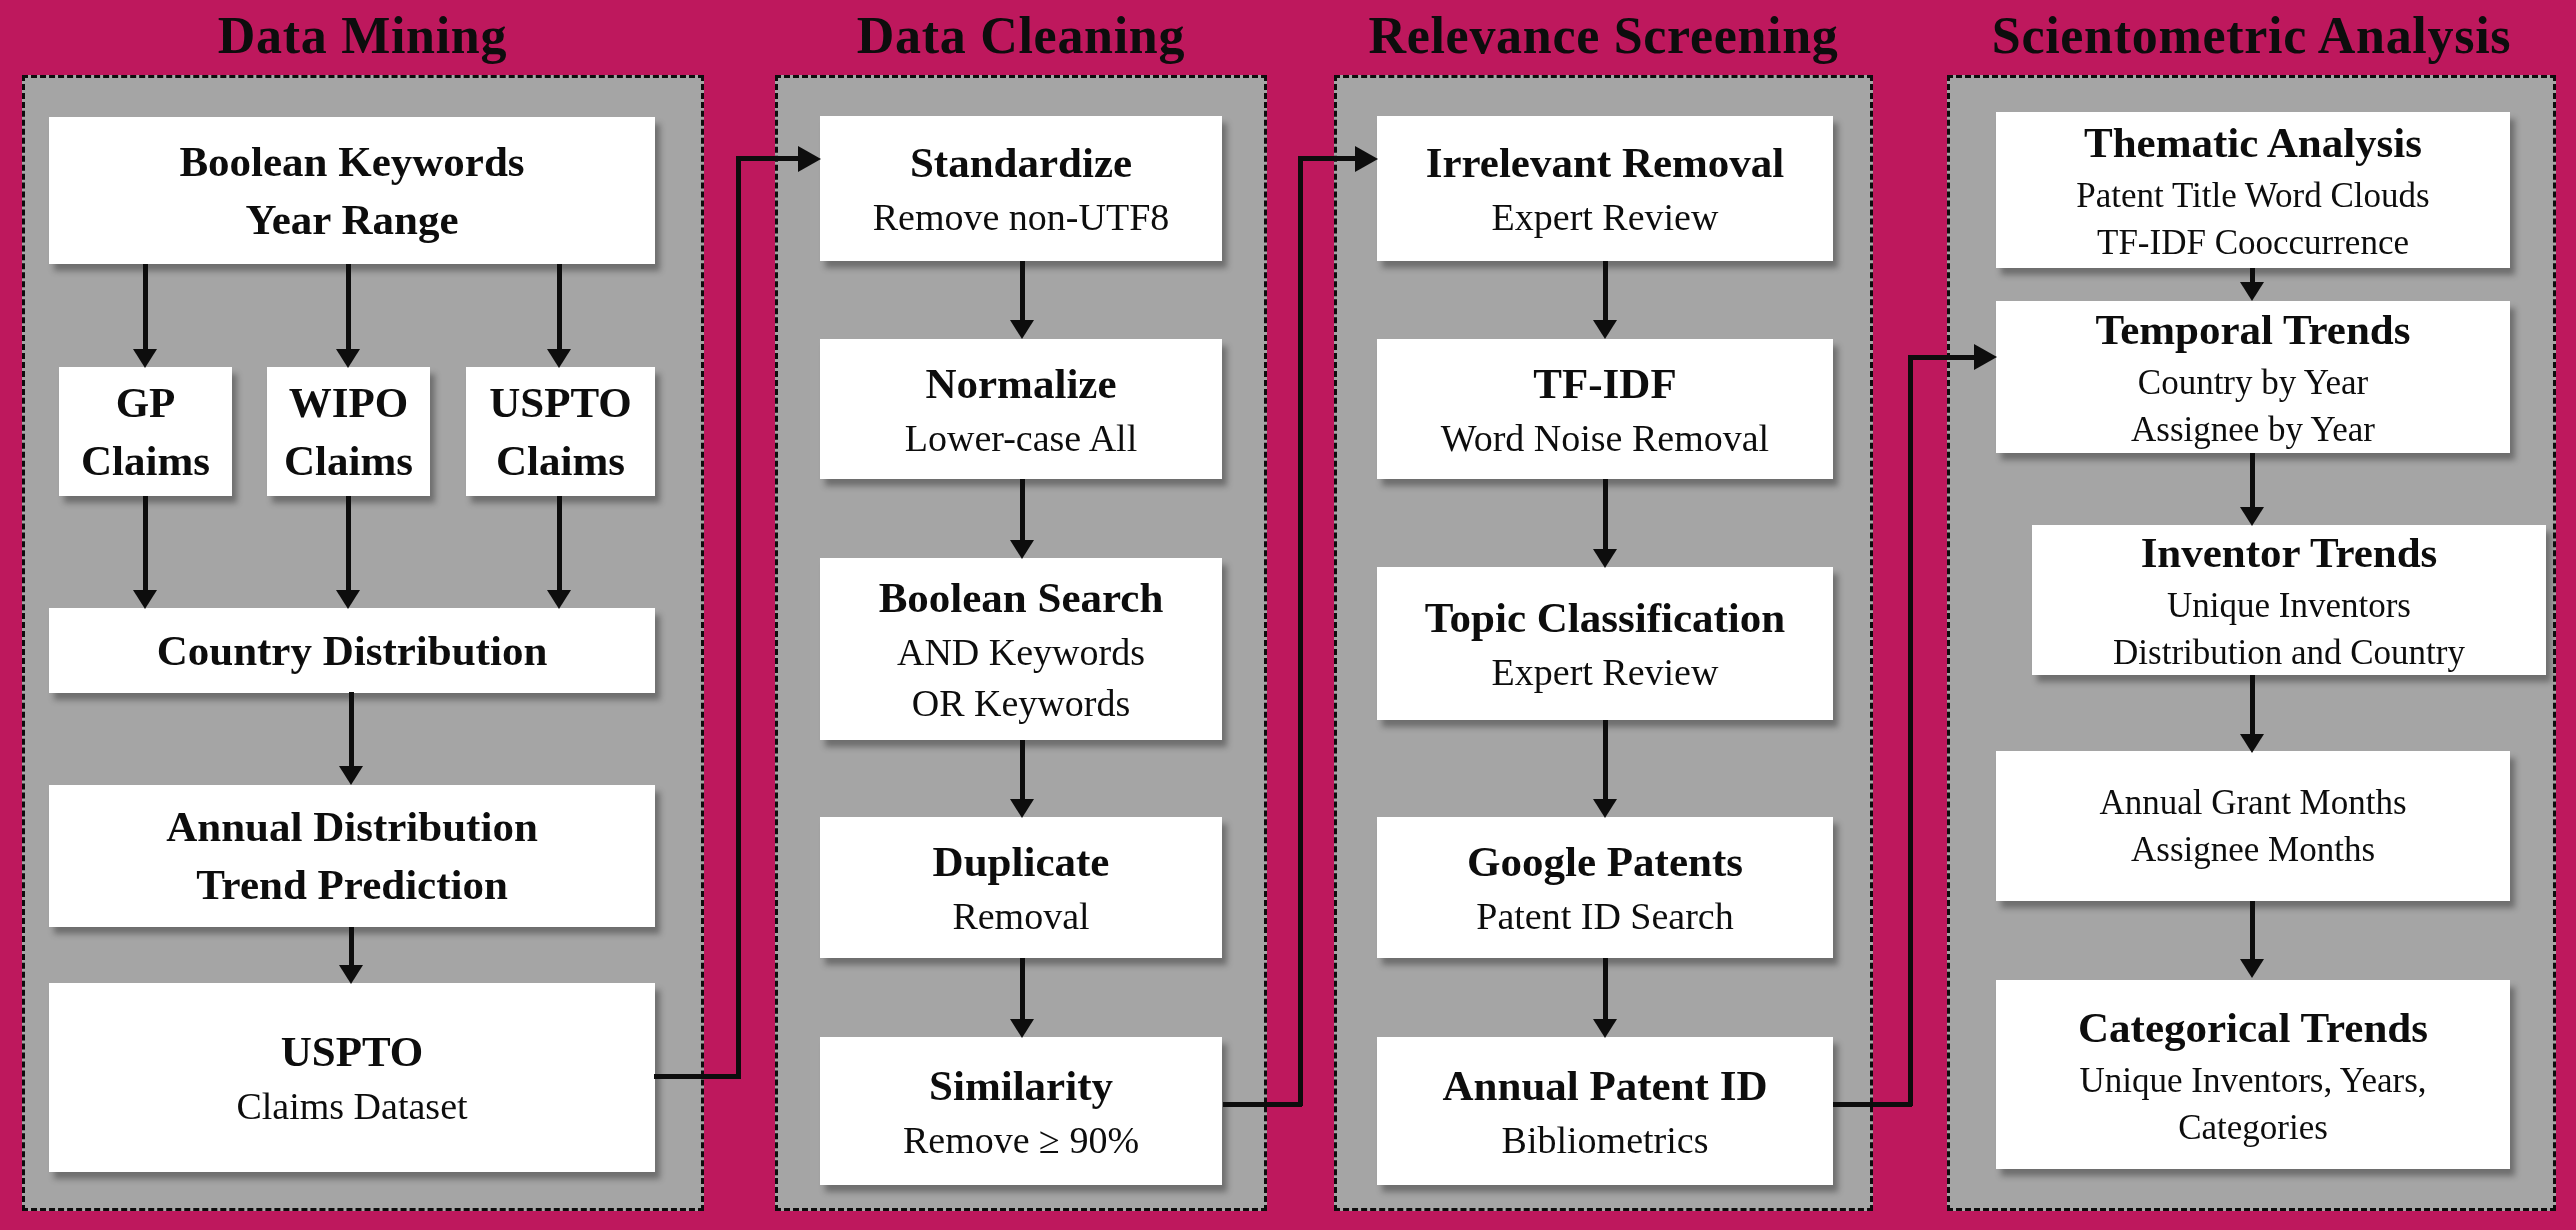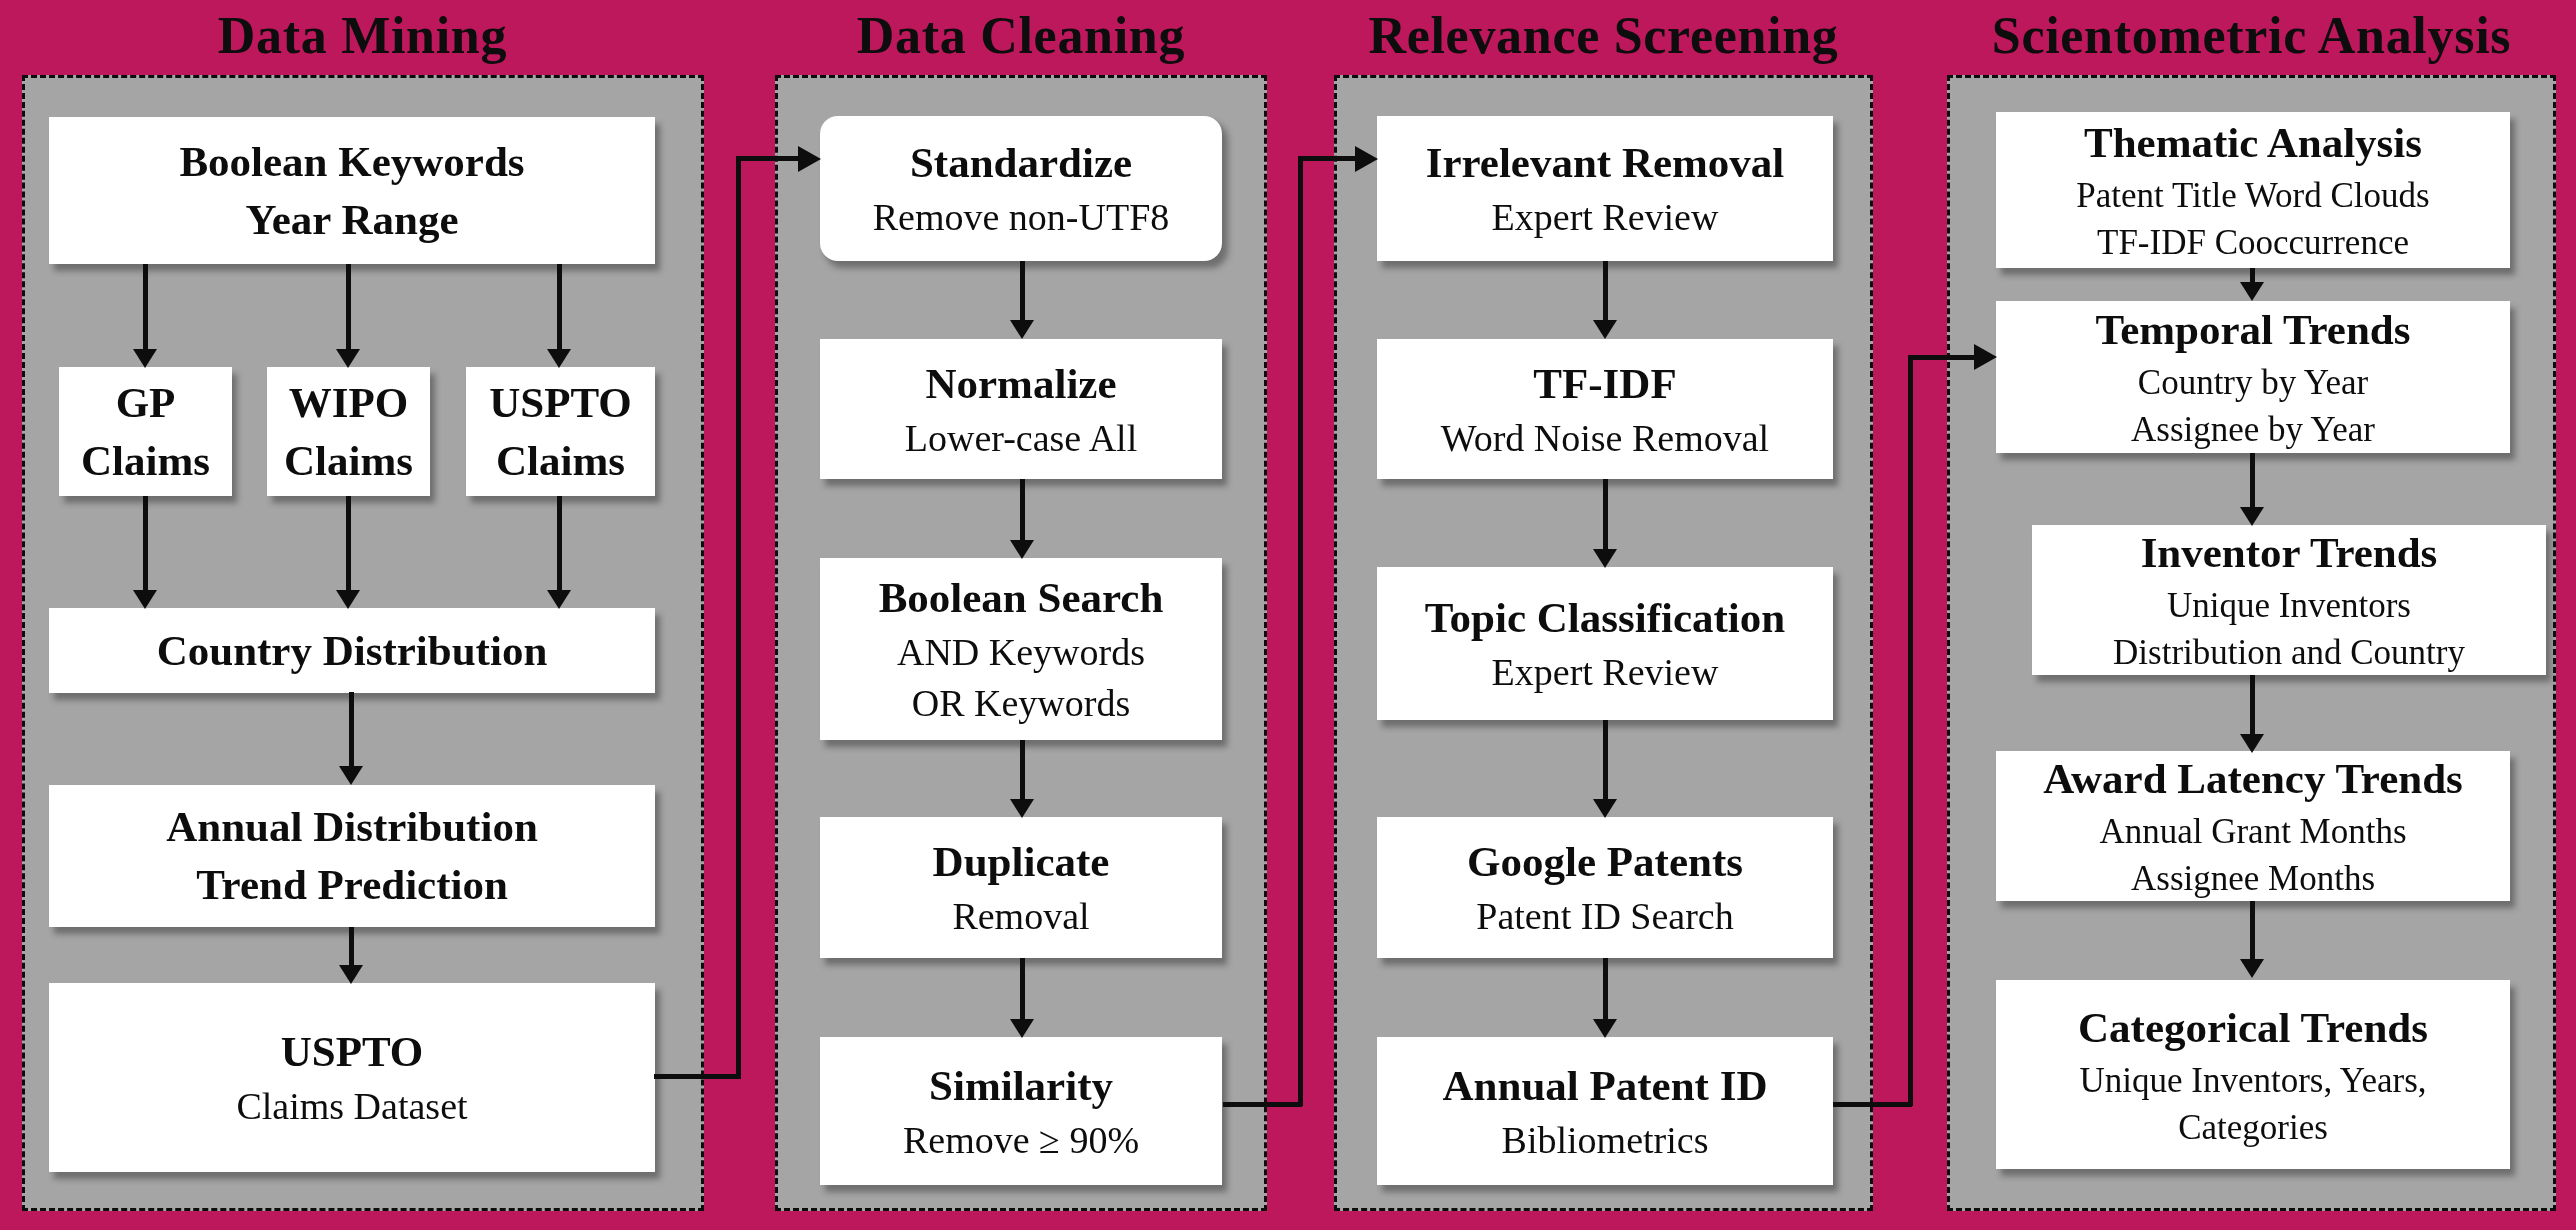--- a/index.html
+++ b/index.html
@@ -92,21 +92,21 @@
   </div>
   <div class="box" style="left:49px;top:785px;width:606px;height:142px;">
     <div class="b">Annual Distribution</div>
     <div class="b">Trend Prediction</div>
   </div>
   <div class="box" style="left:49px;top:983px;width:606px;height:189px;">
     <div class="b">USPTO</div>
     <div class="r">Claims Dataset</div>
   </div>
 
-  <div class="box" style="left:820px;top:116px;width:402px;height:145px;border-radius:18px;">
+  <div class="box" style="left:820px;top:116px;width:402px;height:145px;">
     <div class="b">Standardize</div>
     <div class="r">Remove non-UTF8</div>
   </div>
   <div class="box" style="left:820px;top:339px;width:402px;height:140px;">
     <div class="b">Normalize</div>
     <div class="r">Lower-case All</div>
   </div>
   <div class="box" style="left:820px;top:558px;width:402px;height:182px;">
     <div class="b">Boolean Search</div>
     <div class="r">AND Keywords</div>
@@ -151,21 +151,20 @@
     <div class="b">Temporal Trends</div>
     <div class="r s">Country by Year</div>
     <div class="r s">Assignee by Year</div>
   </div>
   <div class="box" style="left:1996px;top:525px;width:514px;height:150px;margin-left:36px;">
     <div class="b">Inventor Trends</div>
     <div class="r s">Unique Inventors</div>
     <div class="r s">Distribution and Country</div>
   </div>
   <div class="box" style="left:1996px;top:751px;width:514px;height:150px;">
-    <div class="b">Award Latency Trends</div>
     <div class="r s">Annual Grant Months</div>
     <div class="r s">Assignee Months</div>
   </div>
   <div class="box" style="left:1996px;top:980px;width:514px;height:189px;">
     <div class="b">Categorical Trends</div>
     <div class="r s">Unique Inventors, Years,</div>
     <div class="r s">Categories</div>
   </div>
 
   <div class="varrow" style="left:143px;top:264px;height:85px;"></div>

